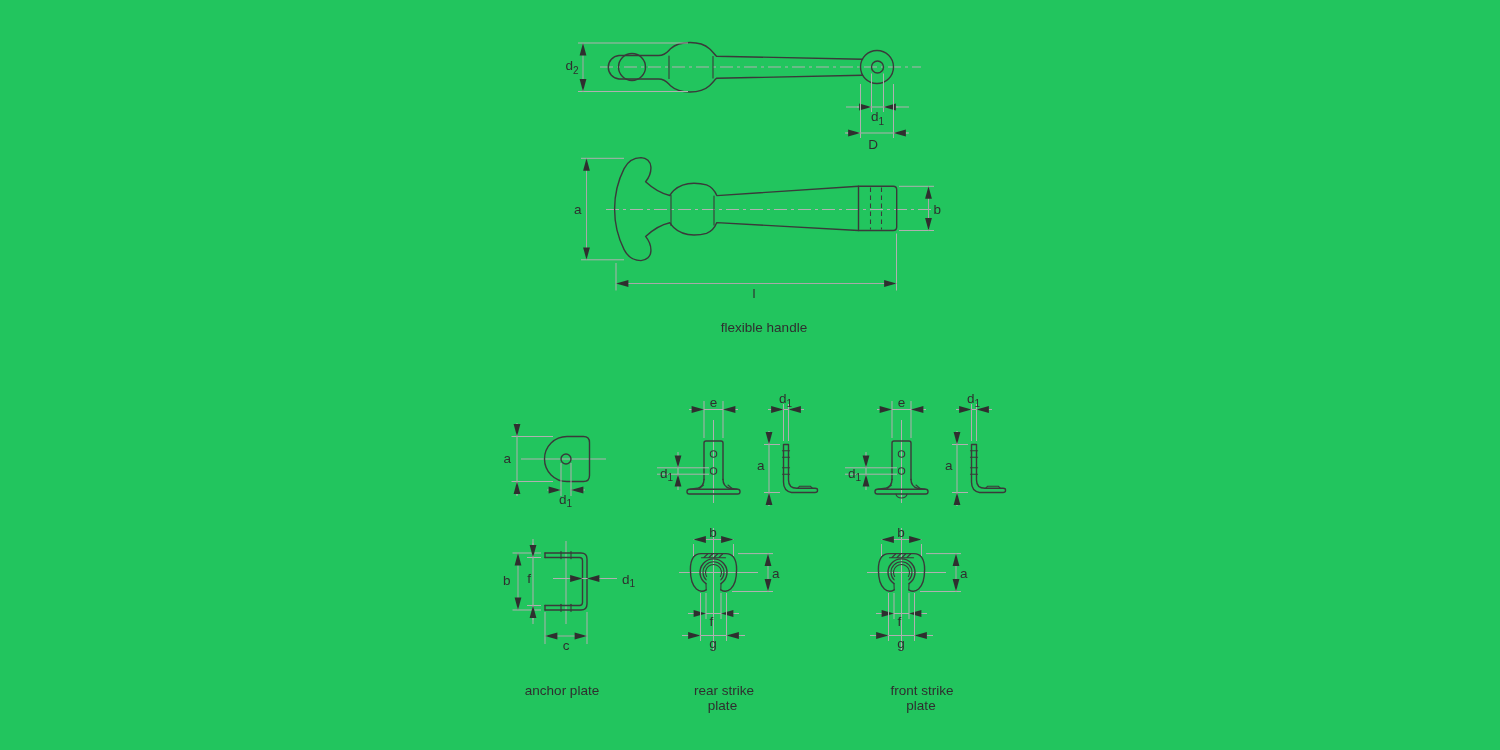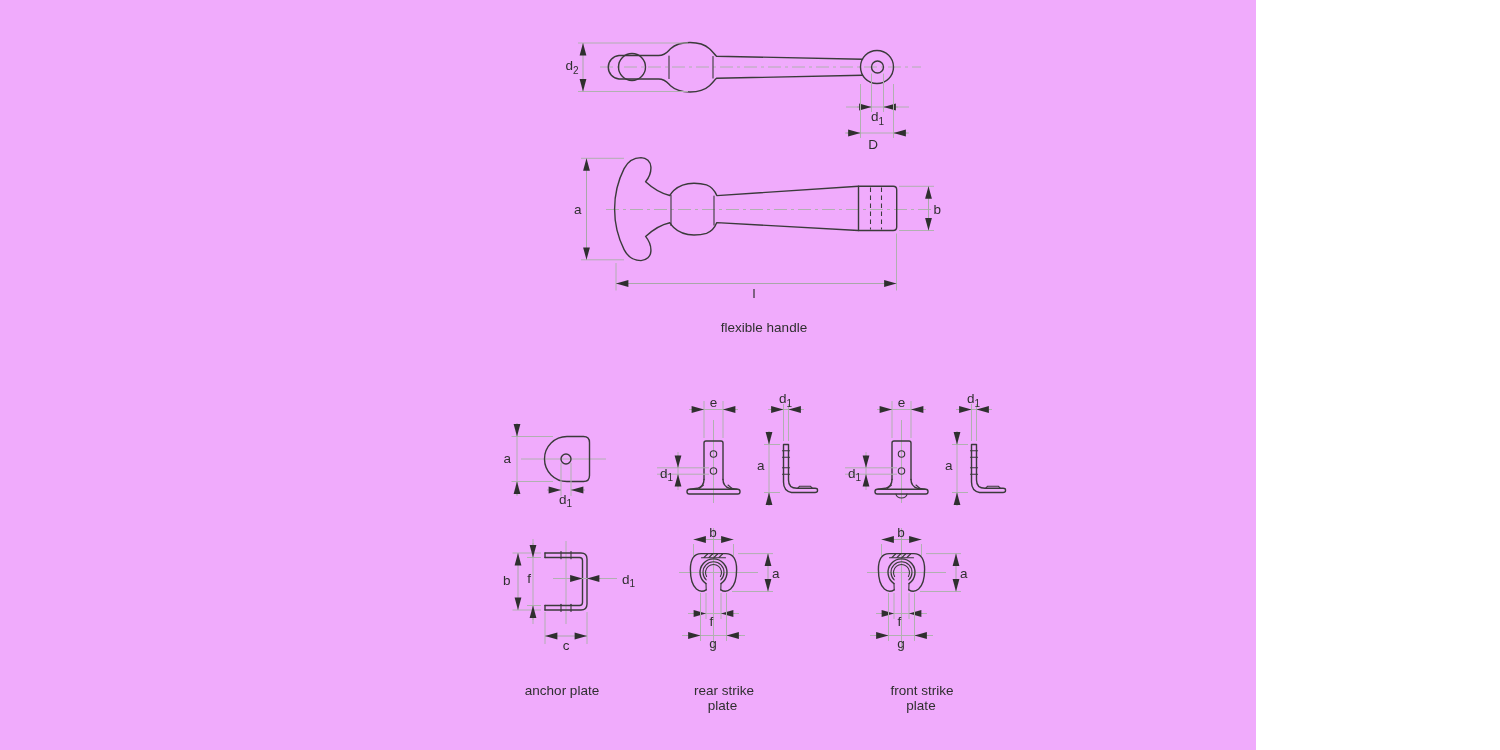--- a/index.html
+++ b/index.html
@@ -1,16 +1,16 @@
 <!DOCTYPE html>
 <html><head>
 <meta charset="utf-8">
 <style>
   html,body{margin:0;padding:0;background:#ffffff;}
-  .canvas{position:relative;width:1256px;height:750px;background:#f0abfc;overflow:hidden;
+  .canvas{position:relative;width:1500px;height:750px;background:#22c55e;overflow:hidden;
           font-family:"Liberation Sans", sans-serif;}
   svg{position:absolute;left:0;top:0;}
   .obj{fill:none;stroke:#3a3a3a;stroke-width:1.4;stroke-linecap:round;stroke-linejoin:round;}
   .obj2{fill:none;stroke:#3a3a3a;stroke-width:1.1;stroke-linecap:round;}
   .thin{fill:none;stroke:#b0b0b0;stroke-width:1;}
   .cl{fill:none;stroke:#b0b0b0;stroke-width:1;stroke-dasharray:13 4 3 4;}
   .dash{fill:none;stroke:#3a3a3a;stroke-width:1.05;stroke-dasharray:4.5 3.5;}
   .dl{fill:none;stroke:#a8a8a8;stroke-width:1;}
   text{fill:#2f2f2f;font-size:13.5px;font-family:"Liberation Sans", sans-serif;}
   .sub{font-size:10px;}

